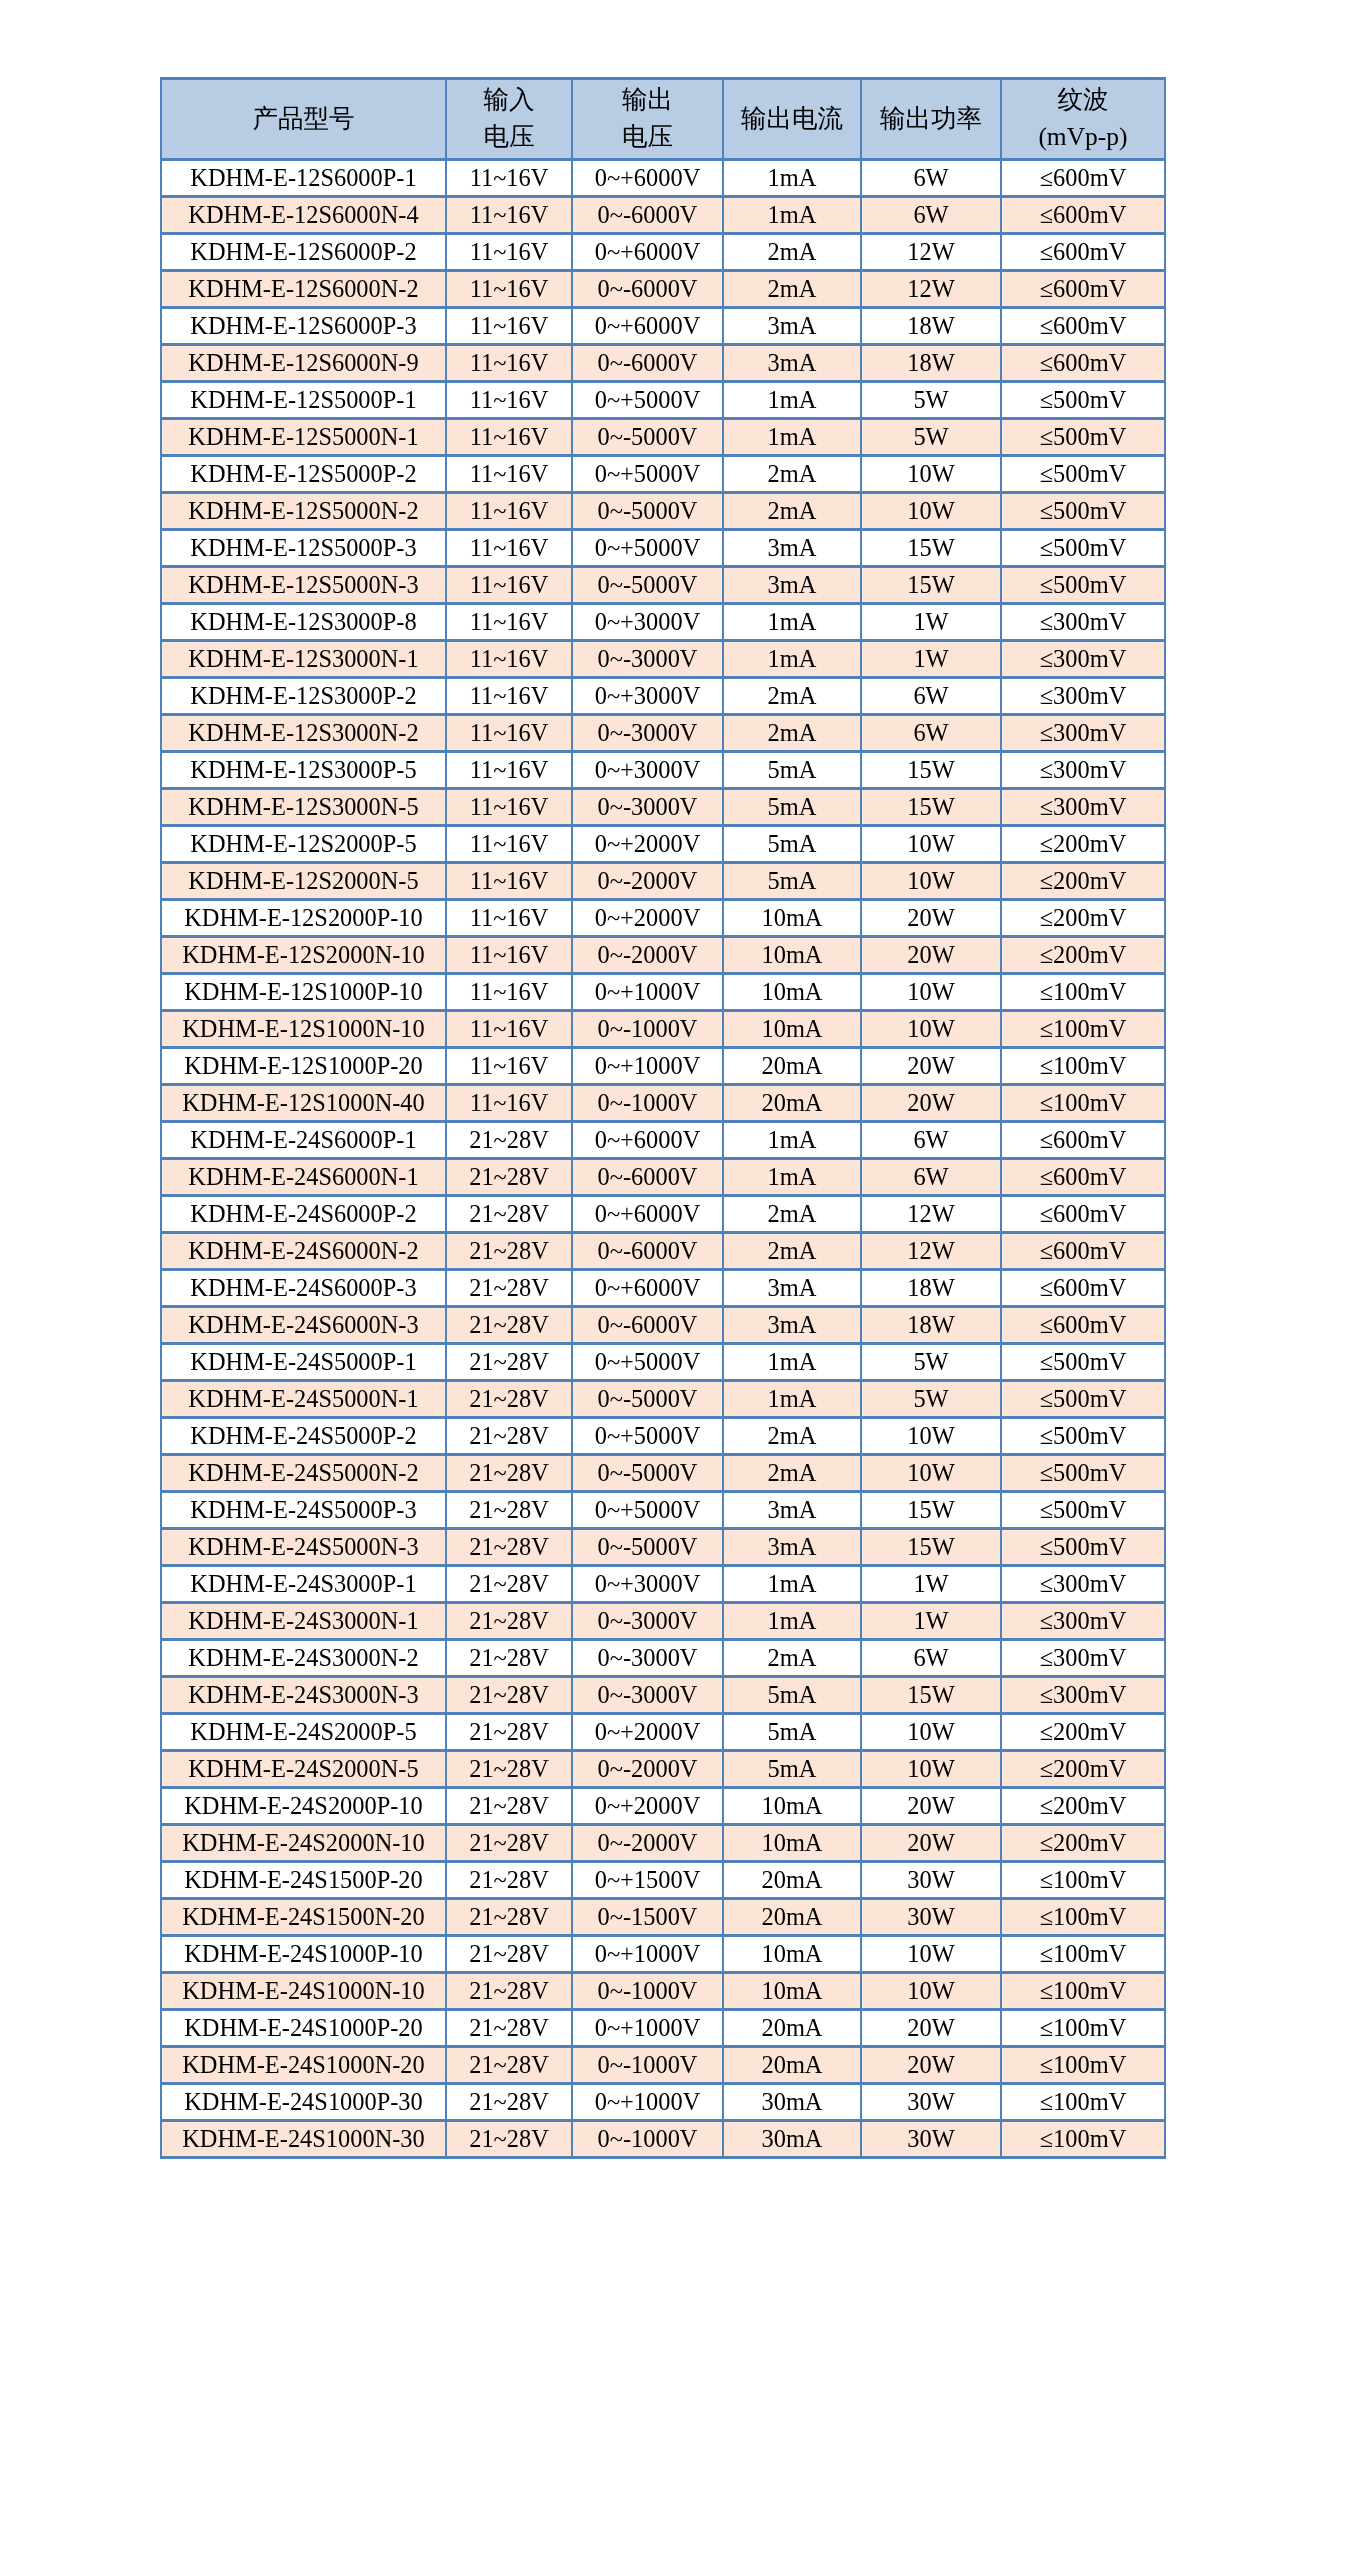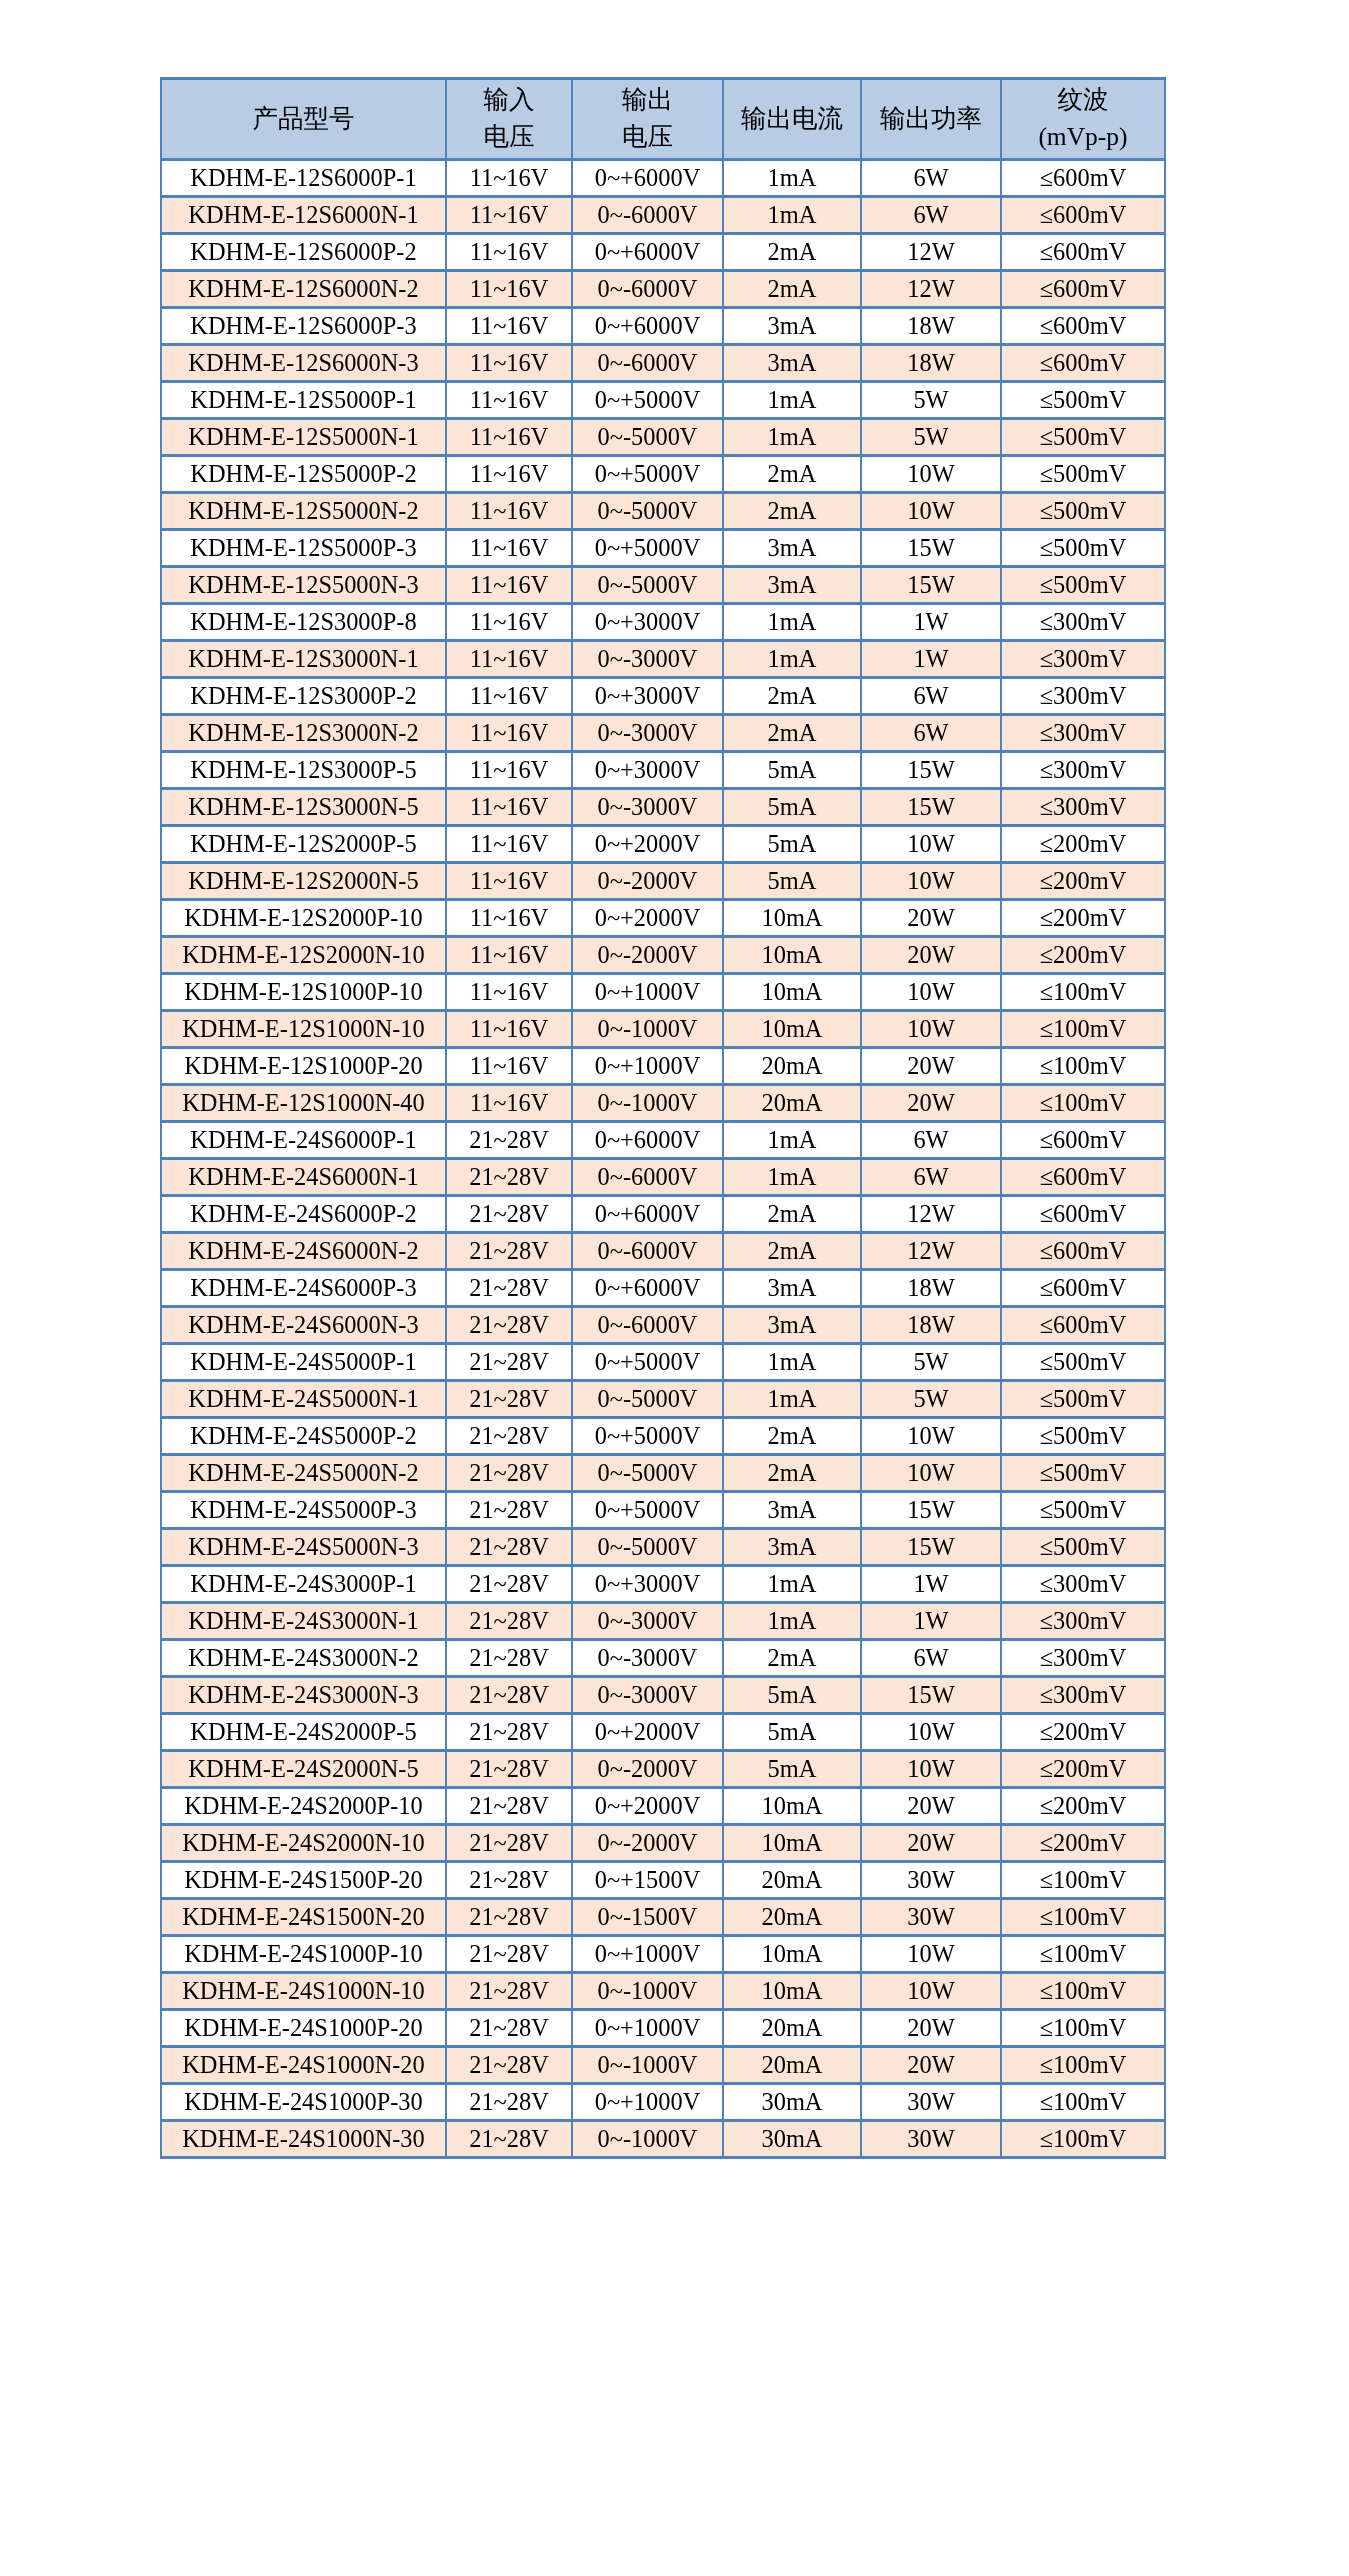--- a/index.html
+++ b/index.html
@@ -76,21 +76,21 @@
     <tbody>
         <tr>
           <td>KDHM-E-12S6000P-1</td>
           <td>11~16V</td>
           <td>0~+6000V</td>
           <td>1mA</td>
           <td>6W</td>
           <td>≤600mV</td>
         </tr>
         <tr>
-          <td>KDHM-E-12S6000N-1</td>
+          <td>KDHM-E-12S6000N-4</td>
           <td>11~16V</td>
           <td>0~-6000V</td>
           <td>1mA</td>
           <td>6W</td>
           <td>≤600mV</td>
         </tr>
         <tr>
           <td>KDHM-E-12S6000P-2</td>
           <td>11~16V</td>
           <td>0~+6000V</td>
@@ -108,21 +108,21 @@
         </tr>
         <tr>
           <td>KDHM-E-12S6000P-3</td>
           <td>11~16V</td>
           <td>0~+6000V</td>
           <td>3mA</td>
           <td>18W</td>
           <td>≤600mV</td>
         </tr>
         <tr>
-          <td>KDHM-E-12S6000N-3</td>
+          <td>KDHM-E-12S6000N-9</td>
           <td>11~16V</td>
           <td>0~-6000V</td>
           <td>3mA</td>
           <td>18W</td>
           <td>≤600mV</td>
         </tr>
         <tr>
           <td>KDHM-E-12S5000P-1</td>
           <td>11~16V</td>
           <td>0~+5000V</td>

